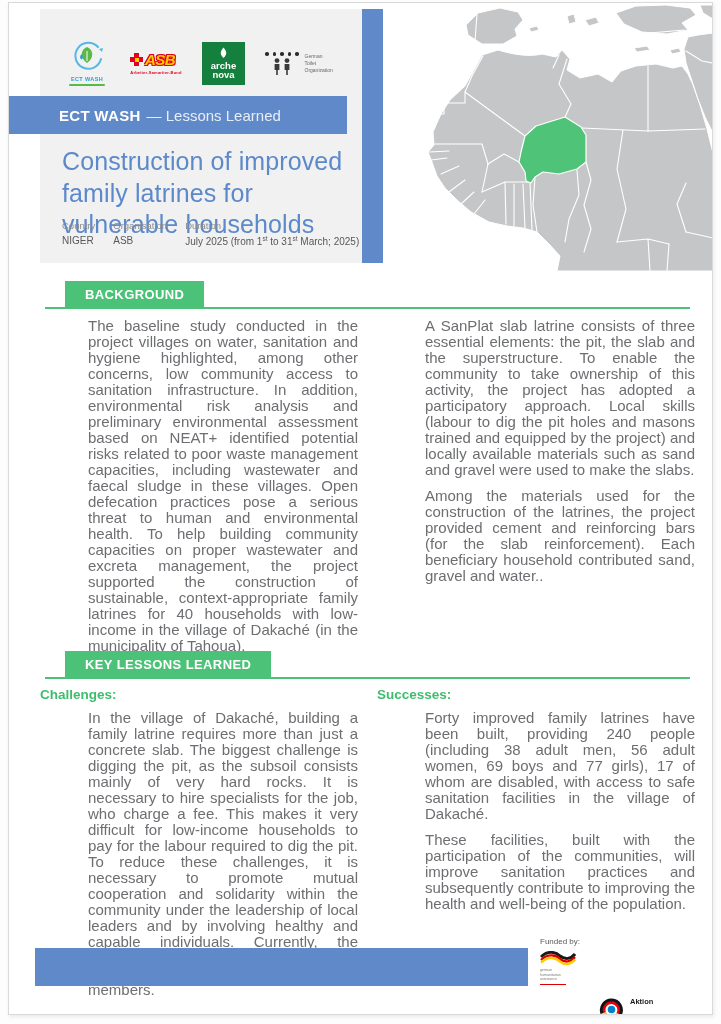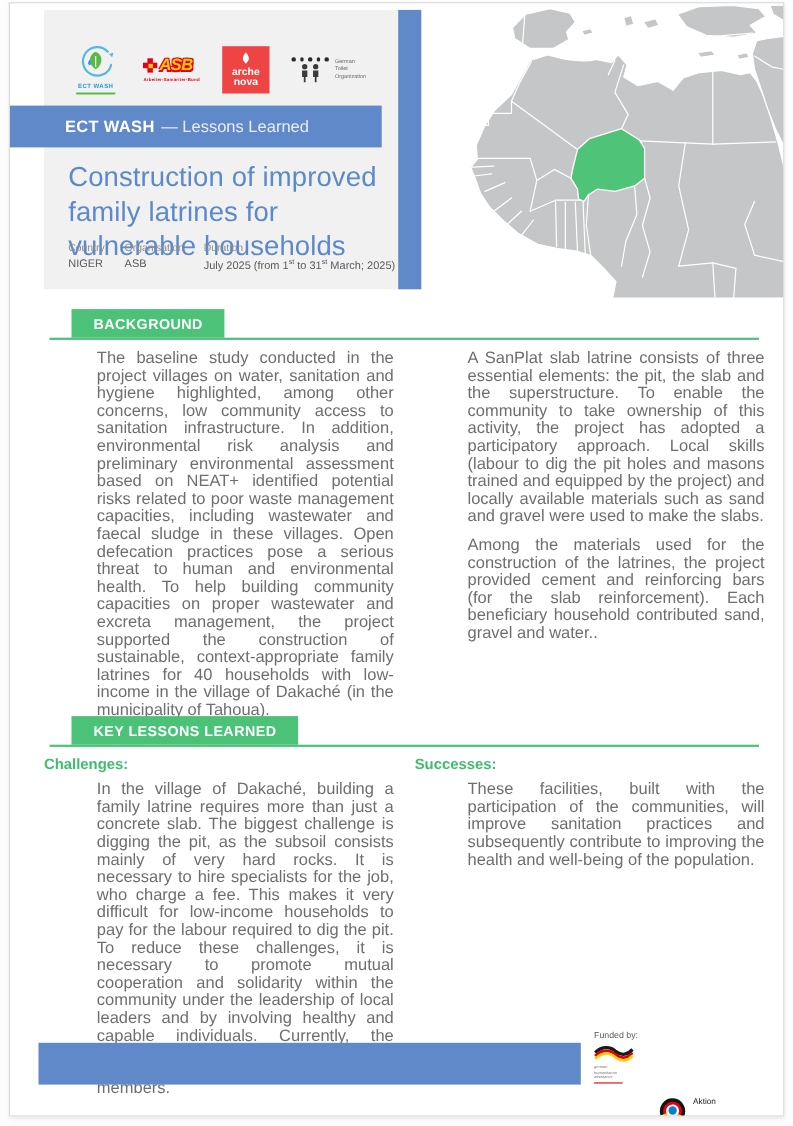--- a/index.html
+++ b/index.html
@@ -28,21 +28,21 @@
   .asb-logo{display:flex;flex-direction:column;width:52px;}
   .asb-top{display:flex;align-items:center;gap:2px;}
   .asb-cross{position:relative;width:13px;height:13px;}
   .asb-cross .h{position:absolute;left:0;top:4px;width:13px;height:5px;background:#e2001a;}
   .asb-cross .v{position:absolute;left:4px;top:0;width:5px;height:13px;background:#e2001a;}
   .asb-cross .dot{position:absolute;left:4.5px;top:4.5px;width:4px;height:4px;background:#ffcc00;}
   .asb-word{font-size:15px;font-weight:900;font-style:italic;color:#ffcc00;letter-spacing:-.5px;
     text-shadow:-1px -1px 0 #e2001a,1px -1px 0 #e2001a,-1px 1px 0 #e2001a,1px 1px 0 #e2001a;}
   .asb-tag{font-size:4px;font-weight:700;color:#e2001a;letter-spacing:.2px;margin-top:2px;text-align:center;}
 
-  .an-logo{width:43px;height:43px;background:#ef4444;display:flex;flex-direction:column;
+  .an-logo{width:43px;height:43px;background:#15803d;display:flex;flex-direction:column;
            align-items:center;justify-content:center;}
   .an-text{color:#fff;font-weight:800;font-size:9.5px;line-height:1;text-align:center;margin-top:2px;}
 
   .gto-logo{display:flex;align-items:center;gap:6px;}
   .gto-marks{display:flex;flex-direction:column;align-items:center;}
   .gto-dots{display:flex;gap:4px;margin-bottom:2px;}
   .gto-dots i{width:3.5px;height:3.5px;border-radius:50%;background:#2b2b2b;}
   .gto-text{font-size:5px;line-height:1.35;color:#6a6a6a;}
 
   .banner{position:absolute;left:0;top:93px;width:338px;height:38px;background:var(--blue);
@@ -80,21 +80,21 @@
 
   
   .footer-bar{position:absolute;left:26px;top:945px;width:493px;height:38px;background:var(--blue);}
   .funded{position:absolute;left:531px;top:934px;}
   .funded-label{font-size:8px;color:#58595b;margin-bottom:5px;}
   .funded-row{display:flex;align-items:flex-start;gap:22px;}
   .gha{display:flex;flex-direction:column;}
   .gha-text{font-size:3.6px;line-height:1.3;color:#7a7a7a;margin-top:2px;}
   .gha-line{width:26px;height:1.5px;background:#d00;margin-top:1.5px;}
   .adh{display:flex;align-items:center;gap:5px;}
-  .adh-text .t{font-size:7.5px;font-weight:400;color:#1a1a1a;line-height:1.1;margin-top:47px;}
+  .adh-text .t{font-size:7.5px;font-weight:700;color:#1a1a1a;line-height:1.1;margin-top:47px;}
   .adh-text .s{font-size:4.5px;color:#9a9a9a;margin-top:1px;}
 </style>
 </head>
 <body>
 
 <div class="page">
 
   <div class="hero-card">
     <div class="logo-row">
 
@@ -256,20 +256,21 @@
 
   <div class="section-head head-kl">
     <span class="hl">KEY LESSONS LEARNED</span>
   </div>
   <div class="col ll-col1">
     <div class="col-title">Challenges:</div>
     <p>In the village of Dakaché, building a family latrine requires more than just a concrete slab. The biggest challenge is digging the pit, as the subsoil consists mainly of very hard rocks. It is necessary to hire specialists for the job, who charge a fee. This makes it very difficult for low-income households to pay for the labour required to dig the pit. To reduce these challenges, it is necessary to promote mutual cooperation and solidarity within the community under the leadership of local leaders and by involving healthy and capable individuals. Currently, the project team has begun to raise awareness among community members.</p>
   </div>
   <div class="col ll-col2">
     <div class="col-title">Successes:</div>
+    <p>Forty improved family latrines have been built, providing 240 people (including 38 adult men, 56 adult women, 69 boys and 77 girls), 17 of whom are disabled, with access to safe sanitation facilities in the village of Dakaché.</p>
     <p>These facilities, built with the participation of the communities, will improve sanitation practices and subsequently contribute to improving the health and well-being of the population.</p>
   </div>
 
   <div class="footer-bar"></div>
 
   <div class="funded">
     <div class="funded-label">Funded by:</div>
     <div class="funded-row">
 
       <div class="gha">

